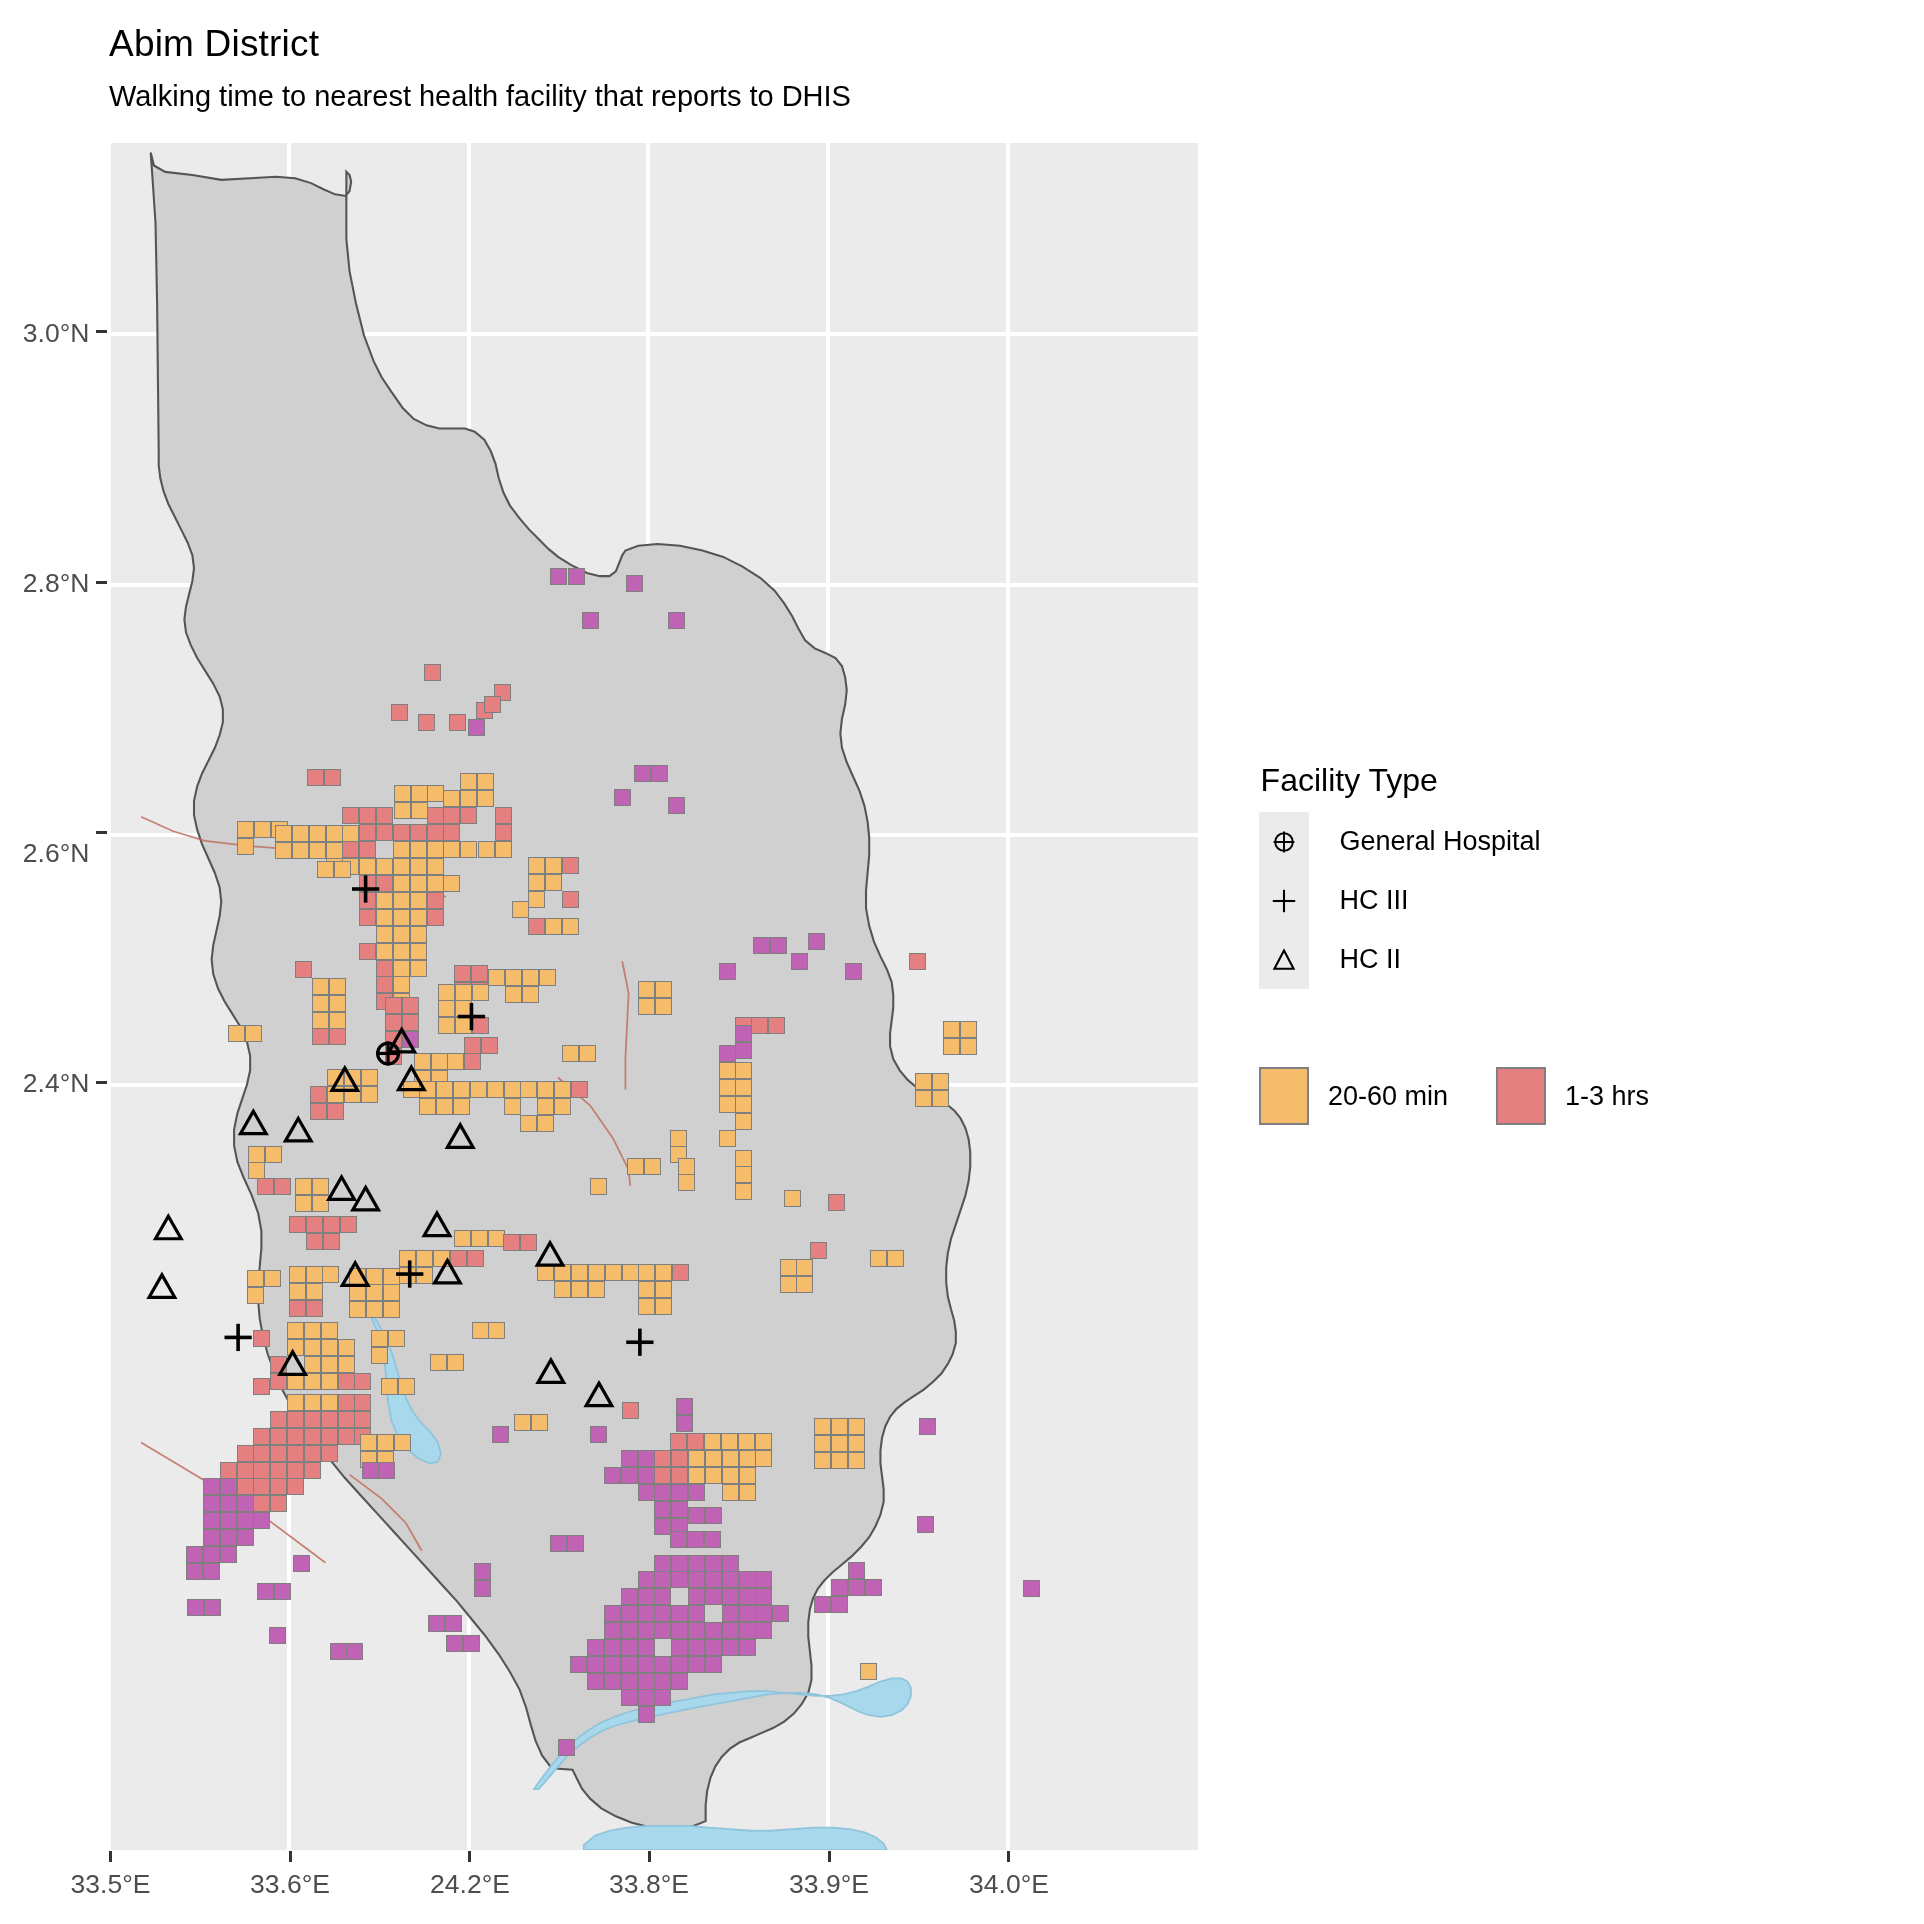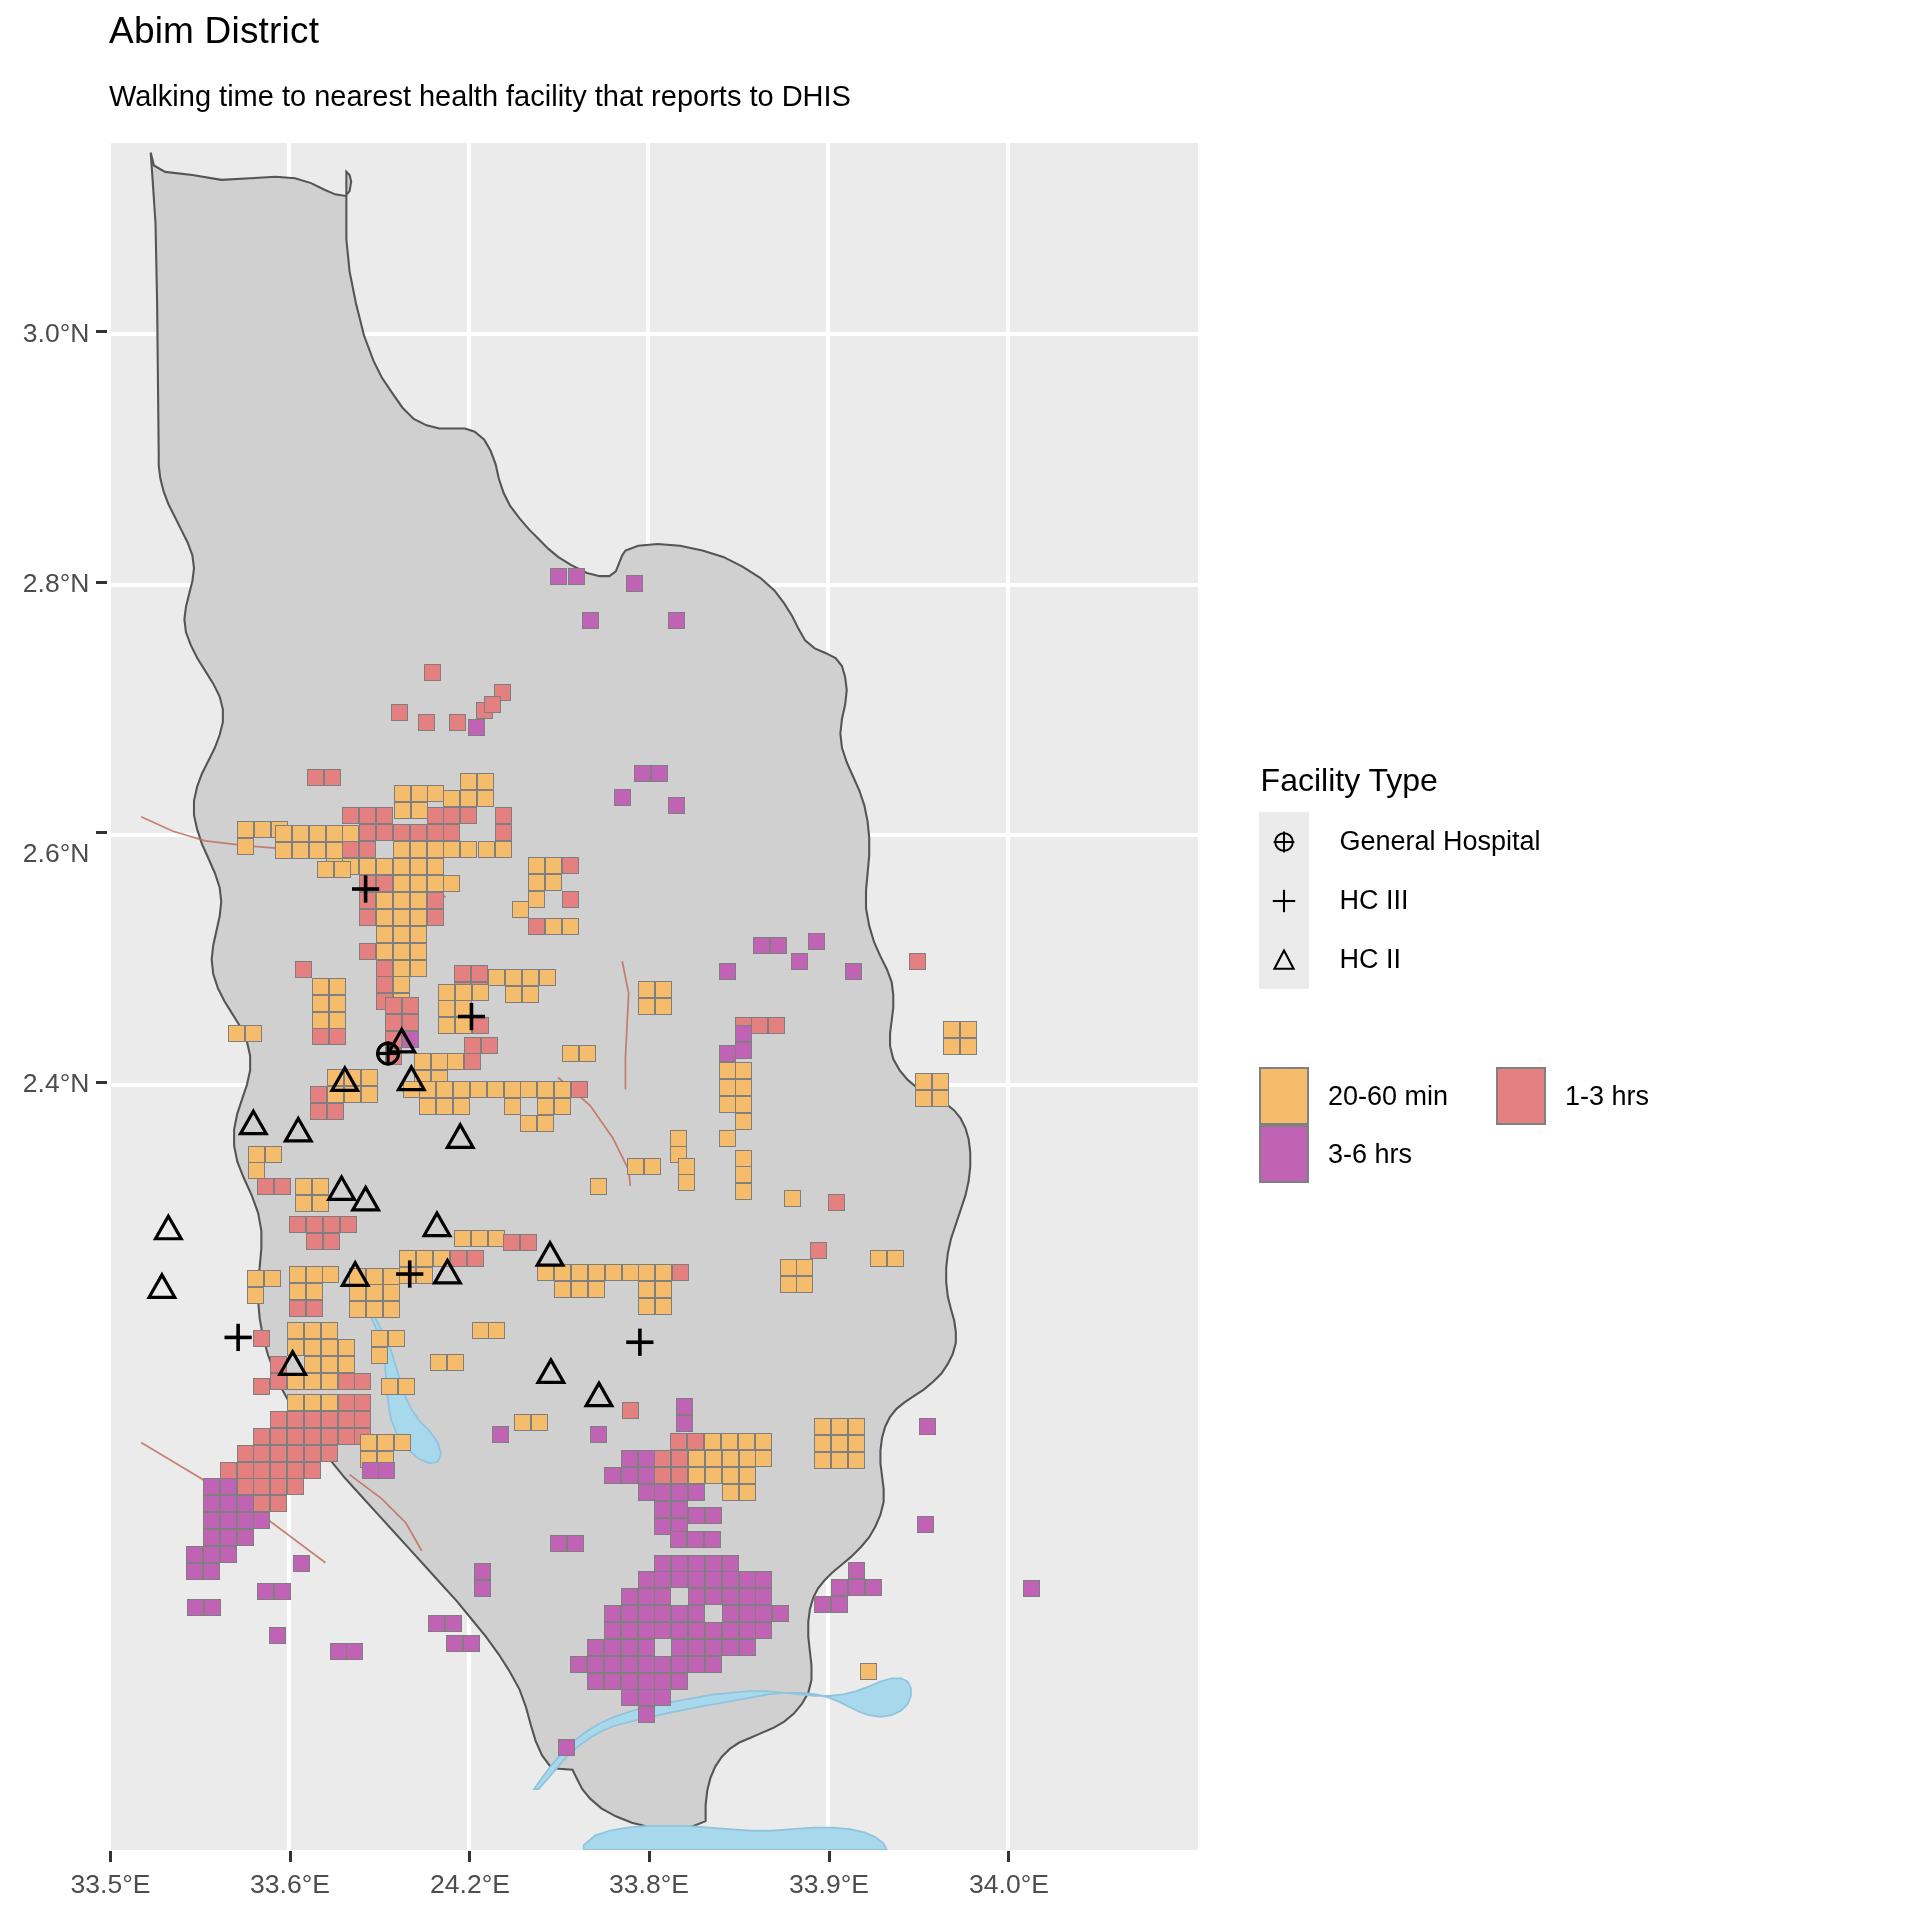--- a/index.html
+++ b/index.html
@@ -1,19 +1,19 @@
 <!DOCTYPE html>
 <html style="font-size:13px"><head>
 <meta charset="utf-8">
 <style>
   html,body{margin:0;padding:0;background:#ffffff;}
   body{width:1925px;height:1925px;font-family:"Liberation Sans",sans-serif;overflow:hidden;}
   #root{position:relative;width:1925px;height:1925px;background:#fff;}
 
-  .title{position:absolute;left:109px;top:10px;font-size:37px;color:#000;letter-spacing:0.2px;}
+  .title{position:absolute;left:109px;top:23px;font-size:37px;color:#000;letter-spacing:0.2px;}
   .subtitle{position:absolute;left:109px;top:80px;font-size:29px;color:#000;}
 
   
   #panel{position:absolute;left:109px;top:143px;width:1089px;height:1707px;background:#EBEBEB;overflow:hidden;}
   .gridline-v{position:absolute;top:0;bottom:0;width:4px;background:#FFFFFF;}
   .gridline-h{position:absolute;left:0;right:0;height:4px;background:#FFFFFF;}
   .ylab{position:absolute;font-size:26.5px;color:#4D4D4D;white-space:nowrap;text-align:right;}
   .ytick-mark{position:absolute;width:11.2px;height:3.2px;background:#333;}
   .xlab{position:absolute;font-size:26.5px;color:#4D4D4D;white-space:nowrap;text-align:center;}
   .xtick-mark{position:absolute;width:3.2px;height:11.2px;background:#333;}
@@ -817,21 +817,17 @@
   <div id="legend-time">
     <div class="time-grid">
       <div class="time-row">
         <div class="sw" id="sw1" style="background: rgb(245, 188, 108);"></div>
         <div class="time-label">20-60 min</div>
       </div>
       <div class="time-row">
         <div class="sw" id="sw2" style="background: rgb(229, 128, 128);"></div>
         <div class="time-label">1-3 hrs</div>
       </div>
-      <div class="time-row">
-        <div class="sw" id="sw3" style="background: rgb(193, 99, 180);"></div>
-        <div class="time-label">3-6 hrs</div>
-      </div>
     </div>
   </div>
 
 </div>
 
 
 </body></html>

